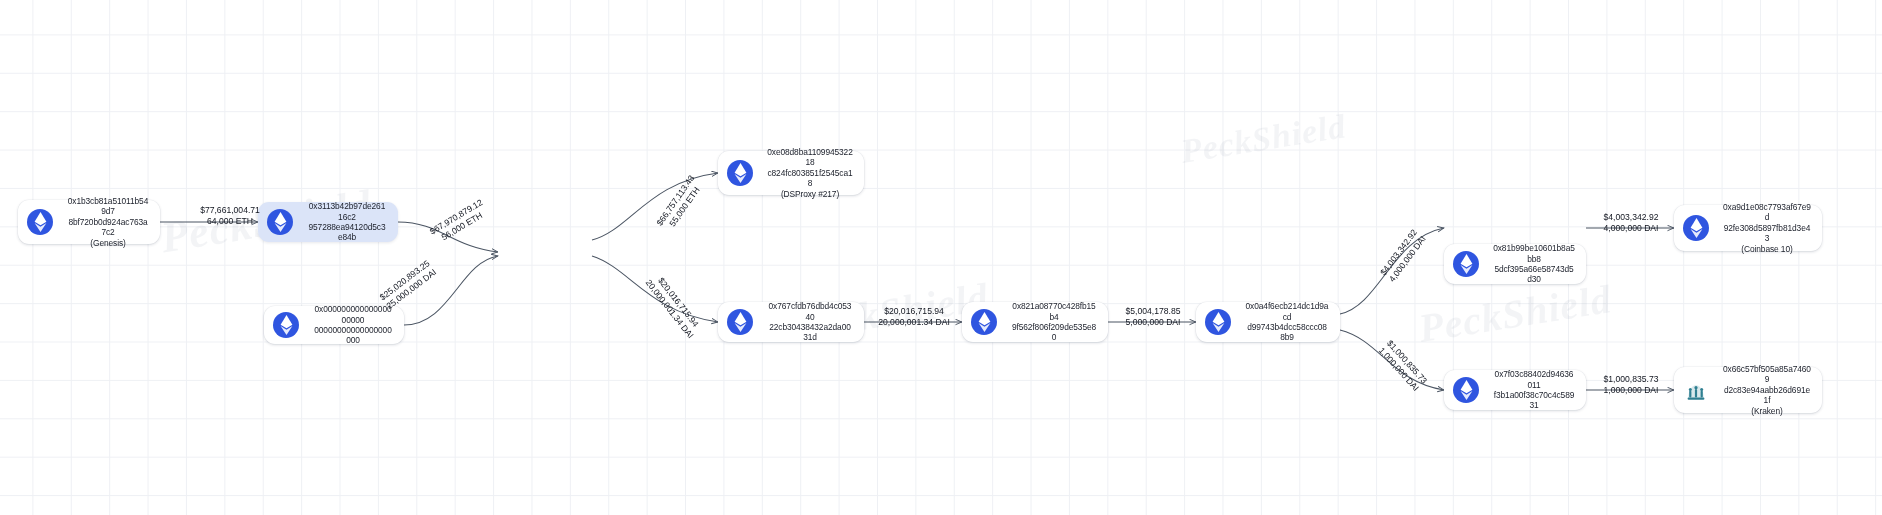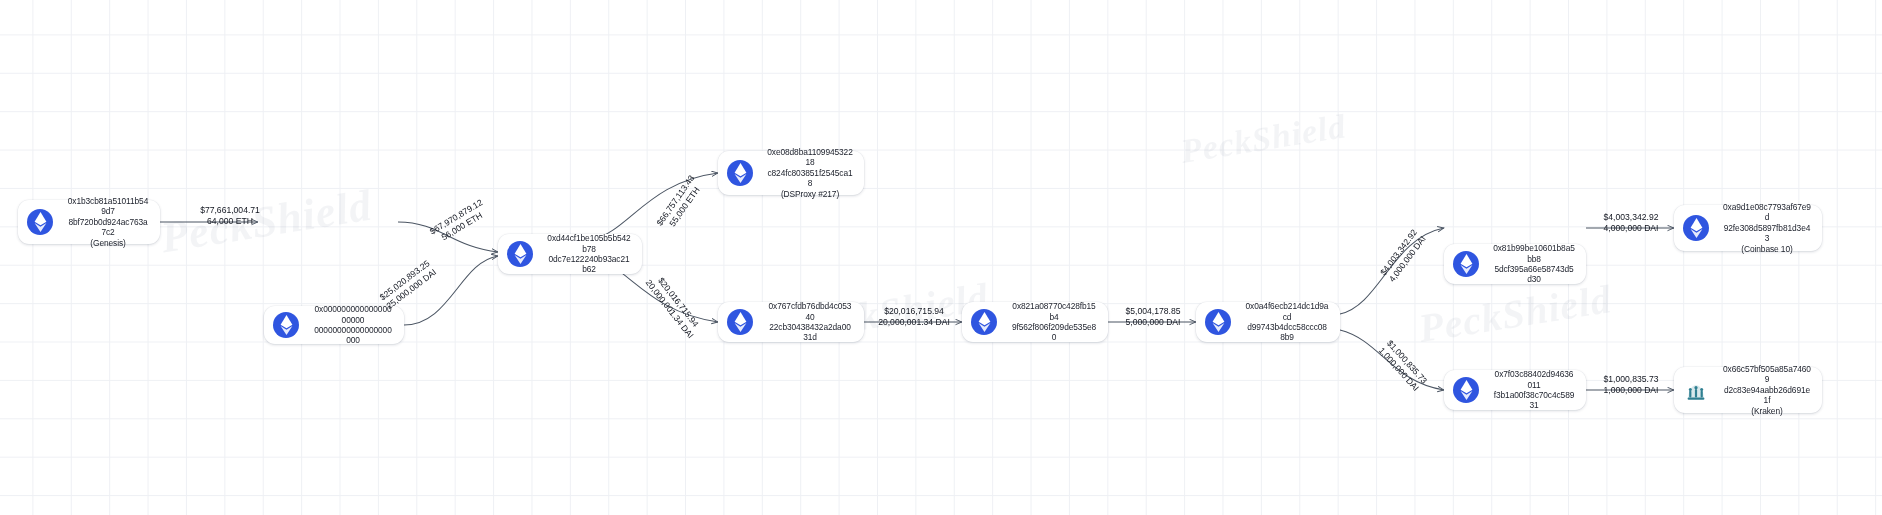--- a/index.html
+++ b/index.html
@@ -137,46 +137,46 @@
           <path d="M6 13.9 L11.6 10.5 L6 19 L0.4 10.5 Z" fill="#fff" opacity="0.88"></path>
         </svg>
     </span>
     <span class="node-text">
       <span>0x1b3cb81a51011b549d7</span><br>
       <span>8bf720b0d924ac763a7c2</span>
       <span class="tag">(Genesis)</span>
     </span>
   </div>
 
+  <div class="node highlight" style="left:258px; top:202px; width:140px; height:40px;">
+    <span class="node-ico eth-ico">
+      <svg width="13" height="20" viewBox="0 0 12 19">
+          <path d="M6 0 L11.6 9.3 L6 12.7 L0.4 9.3 Z" fill="#fff"></path>
+          <path d="M6 13.9 L11.6 10.5 L6 19 L0.4 10.5 Z" fill="#fff" opacity="0.88"></path>
+        </svg>
+    </span>
+    <span class="node-text">
+      <span>0x3113b42b97de26116c2</span><br>
+      <span>957288ea94120d5c3e84b</span>
+    </span>
+  </div>
 
   <div class="node" style="left:264px; top:306px; width:140px; height:38px;">
     <span class="node-ico eth-ico">
       <svg width="13" height="20" viewBox="0 0 12 19">
           <path d="M6 0 L11.6 9.3 L6 12.7 L0.4 9.3 Z" fill="#fff"></path>
           <path d="M6 13.9 L11.6 10.5 L6 19 L0.4 10.5 Z" fill="#fff" opacity="0.88"></path>
         </svg>
     </span>
     <span class="node-text">
       <span>0x00000000000000000000</span><br>
       <span>00000000000000000000</span>
     </span>
   </div>
 
-  <div class="node" style="left:498px; top:234px; width:144px; height:40px;">
-    <span class="node-ico eth-ico">
-      <svg width="13" height="20" viewBox="0 0 12 19">
-          <path d="M6 0 L11.6 9.3 L6 12.7 L0.4 9.3 Z" fill="#fff"></path>
-          <path d="M6 13.9 L11.6 10.5 L6 19 L0.4 10.5 Z" fill="#fff" opacity="0.88"></path>
-        </svg>
-    </span>
-    <span class="node-text">
-      <span>0xd44cf1be105b5b542b78</span><br>
-      <span>0dc7e122240b93ac21b62</span>
-    </span>
-  </div>
 
   <div class="node" style="left:718px; top:151px; width:146px; height:44px;">
     <span class="node-ico eth-ico">
       <svg width="13" height="20" viewBox="0 0 12 19">
           <path d="M6 0 L11.6 9.3 L6 12.7 L0.4 9.3 Z" fill="#fff"></path>
           <path d="M6 13.9 L11.6 10.5 L6 19 L0.4 10.5 Z" fill="#fff" opacity="0.88"></path>
         </svg>
     </span>
     <span class="node-text">
       <span>0xe08d8ba110994532218</span><br>

